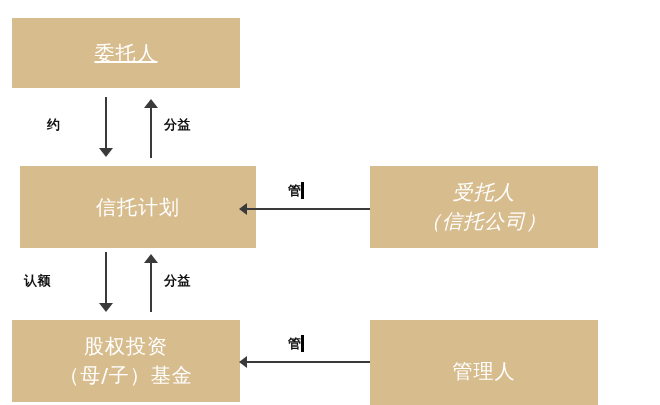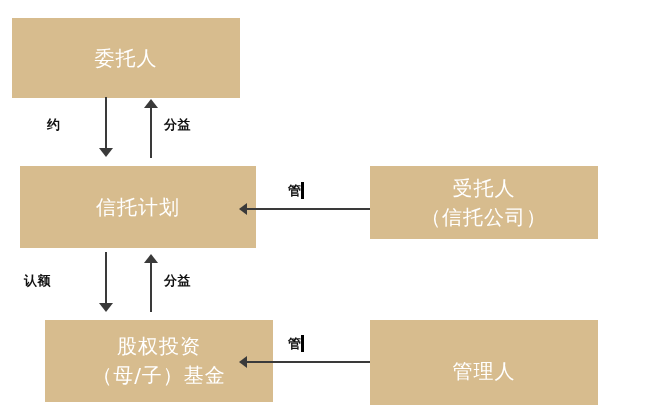--- a/index.html
+++ b/index.html
@@ -28,24 +28,24 @@
     flex-direction: column;
     align-items: center;
     justify-content: center;
     text-align: center;
     font-size: 20px;
     line-height: 1.45;
     letter-spacing: 1px;
     white-space: pre-line;
     user-select: none;
   }
-  #node-settlor     { left: 12px;  top: 18px;  width: 228px; height: 80px; }
+  #node-settlor     { left: 12px;  top: 18px;  width: 228px; height: 70px; text-decoration: underline; }
   #node-trust-plan  { left: 20px;  top: 166px; width: 236px; height: 82px; }
-  #node-fund        { left: 12px;  top: 320px; width: 228px; height: 82px; margin-left: 33px; }
-  #node-trustee     { left: 370px; top: 166px; width: 228px; height: 73px; }
+  #node-fund        { left: 12px;  top: 320px; width: 228px; height: 82px; }
+  #node-trustee     { left: 370px; top: 166px; width: 228px; height: 82px; font-style: italic; }
   #node-manager     { left: 370px; top: 320px; width: 228px; height: 102px; }
 
   
   .conn {
     position: absolute;
     background: #3a3a3a;
   }
   .conn-v { width: 2px; }
   .conn-h { height: 2px; }
 

